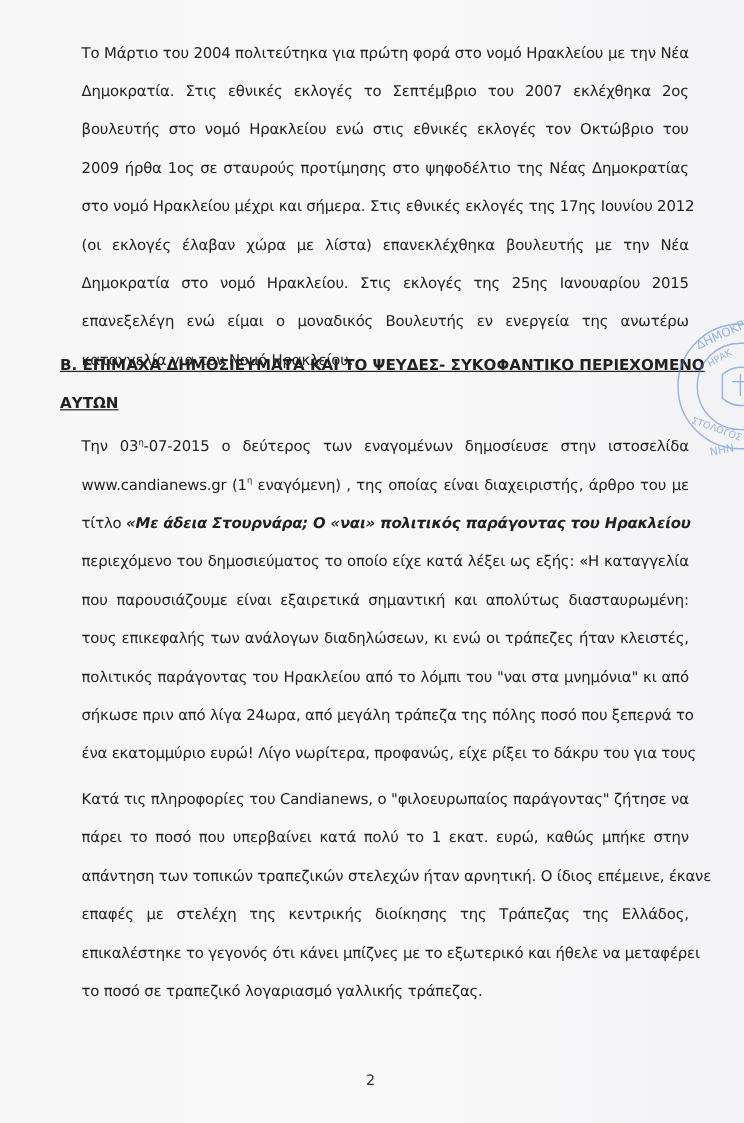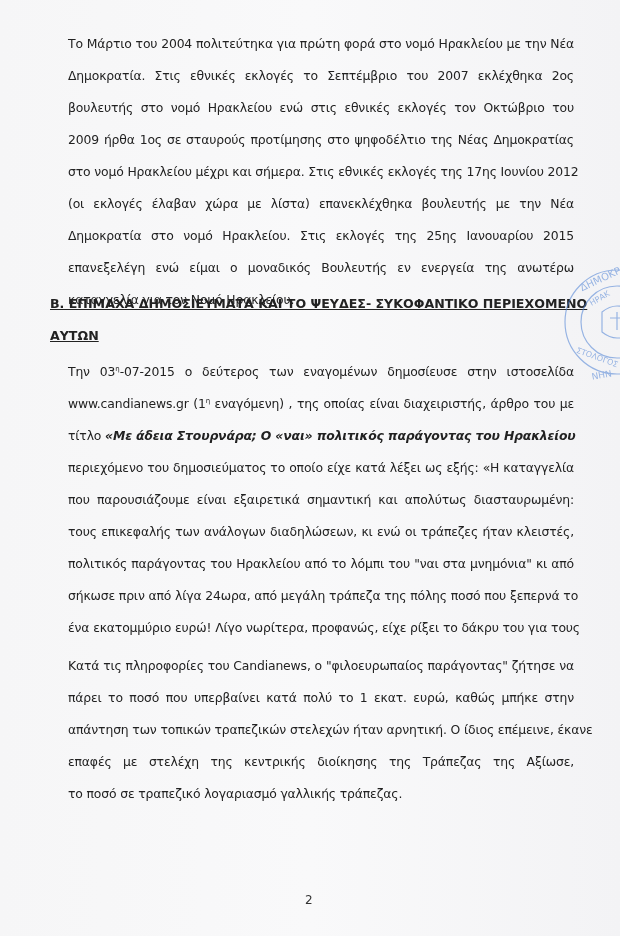--- a/index.html
+++ b/index.html
@@ -71,21 +71,22 @@
     <span class="line it">τους επικεφαλής των ανάλογων διαδηλώσεων, κι ενώ οι τράπεζες ήταν κλειστές,</span>
     <span class="line it">πολιτικός παράγοντας του Ηρακλείου από το λόμπι του "ναι στα μνημόνια" κι από</span>
     <span class="line it">σήκωσε πριν από λίγα 24ωρα, από μεγάλη τράπεζα της πόλης ποσό που ξεπερνά το</span>
     <span class="line it">ένα εκατομμύριο ευρώ! Λίγο νωρίτερα, προφανώς, είχε ρίξει το δάκρυ του για τους</span>
   </div>
 
   <div class="textblock it" style="top:650px;">
     <span class="line">Κατά τις πληροφορίες του Candianews, ο "φιλοευρωπαίος παράγοντας" ζήτησε να</span>
     <span class="line">πάρει το ποσό που υπερβαίνει κατά πολύ το 1 εκατ. ευρώ, καθώς μπήκε στην</span>
     <span class="line">απάντηση των τοπικών τραπεζικών στελεχών ήταν αρνητική. Ο ίδιος επέμεινε, έκανε</span>
-    <span class="line">επαφές με στελέχη της κεντρικής διοίκησης της Τράπεζας της Αξίωσε,</span>
+    <span class="line">επαφές με στελέχη της κεντρικής διοίκησης της Τράπεζας της Ελλάδος,</span>
+    <span class="line">επικαλέστηκε το γεγονός ότι κάνει μπίζνες με το εξωτερικό και ήθελε να μεταφέρει</span>
     <span class="line last">το ποσό σε τραπεζικό λογαριασμό γαλλικής τράπεζας.</span>
   </div>
 
   <svg class="stamp" viewBox="0 0 110 120">
     <g fill="none" stroke="#4a7fd4" stroke-width="1.2">
       <circle cx="55" cy="60" r="52"></circle>
       <circle cx="55" cy="60" r="36"></circle>
       <path d="M40 50 q15 -12 30 0 v20 q-15 12 -30 0 z"></path>
       <path d="M48 56 h14 M55 50 v18"></path>
     </g>

